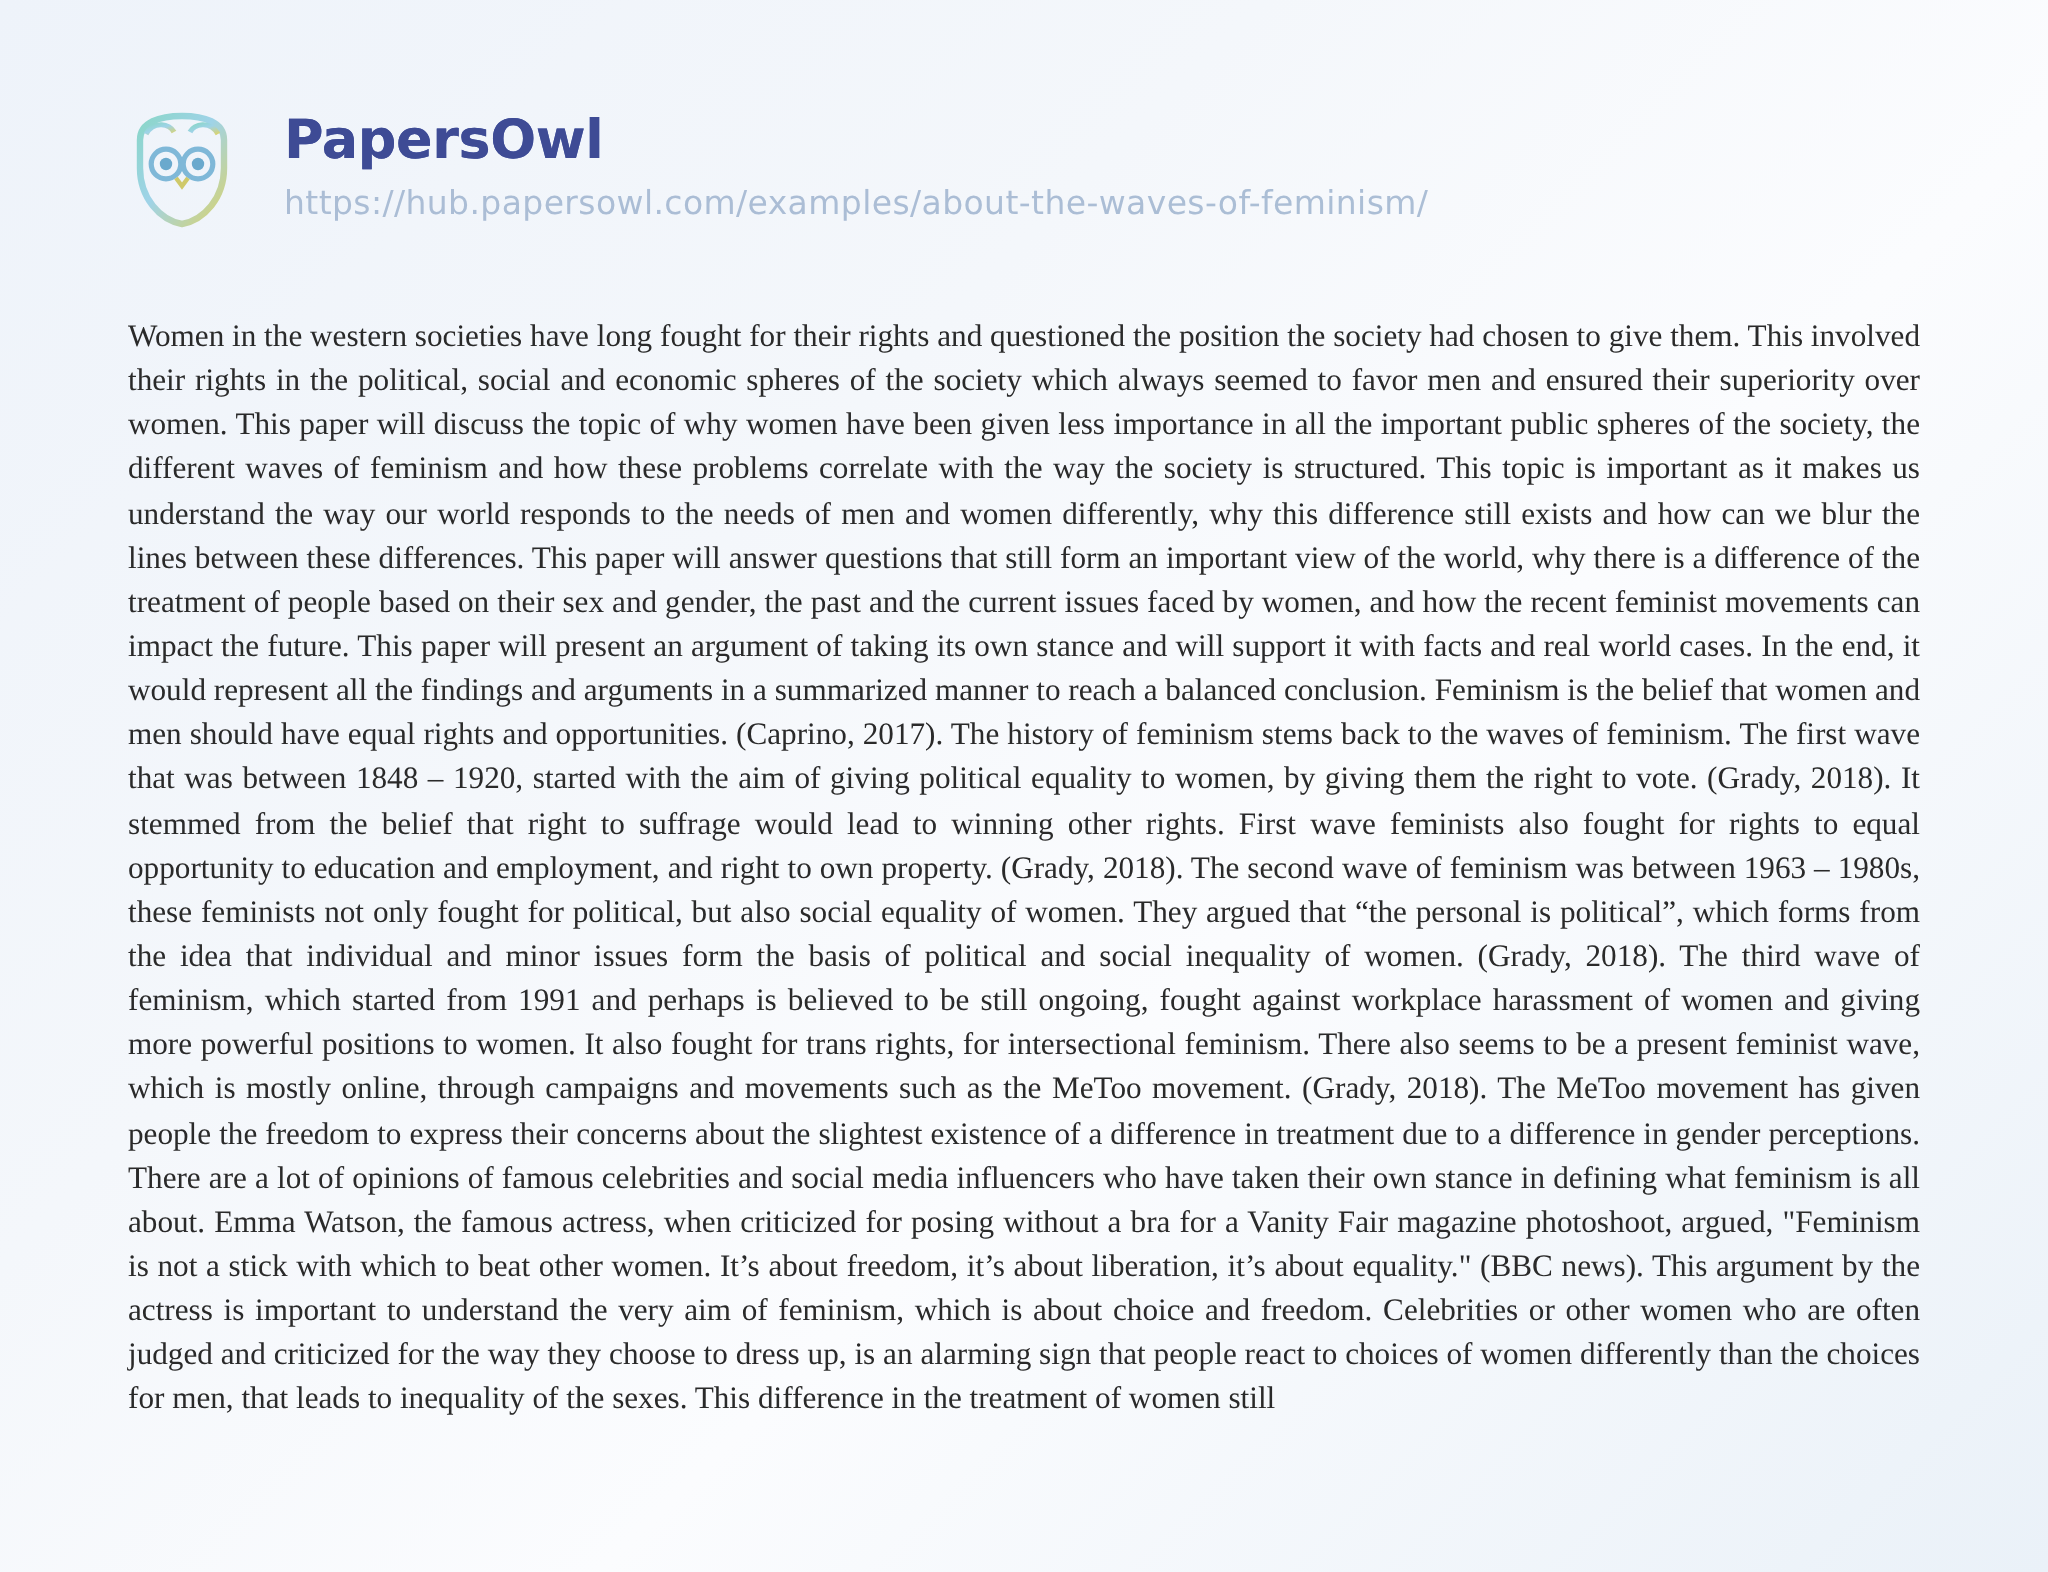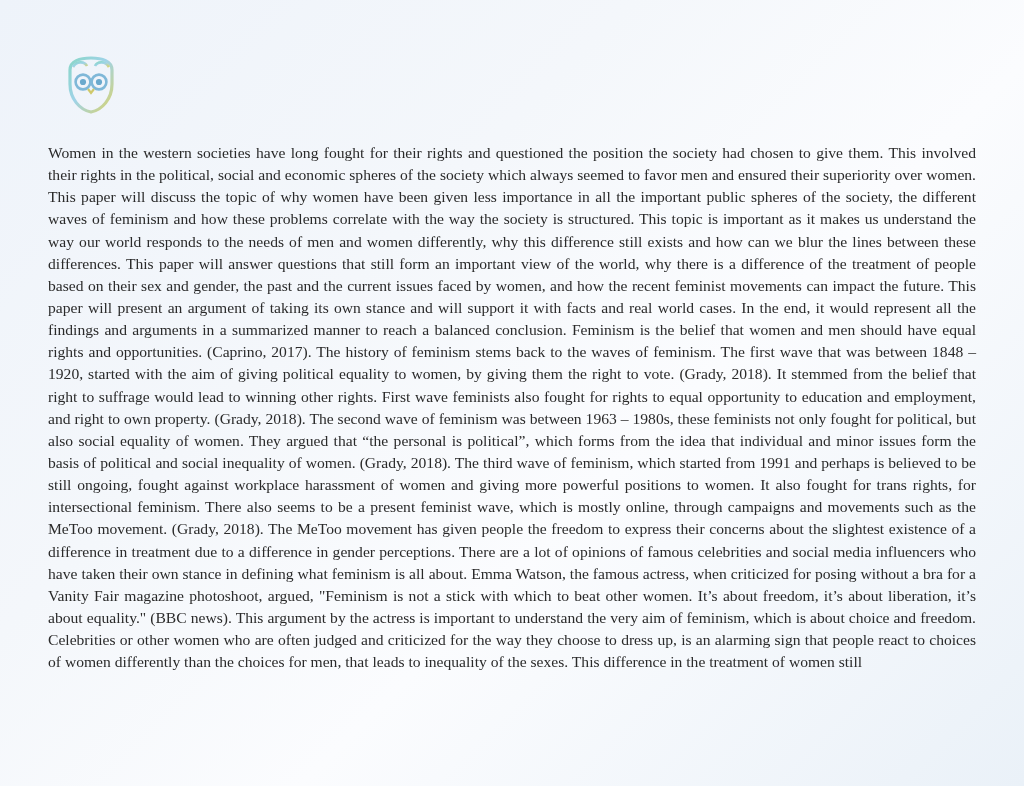--- a/index.html
+++ b/index.html
@@ -74,21 +74,21 @@
     color: #3d3d3d;
     margin: 0 0 22px 0;
     letter-spacing: -0.2px;
   }
   p.body-text {
     font-family: "Liberation Serif", serif;
     font-size: 15.6px;
     line-height: 1.42;
     color: #2a2a2a;
     text-align: justify;
-    margin: 0;
+    margin: 16px;
     hyphens: none;
   }
 </style>
 </head>
 <body>
 
 <div class="page">
 
   <div class="header">
     <div class="logo-wrap">
@@ -105,19 +105,23 @@
           <path d="M13 13 C17 6, 25 8, 27 12" fill="none" stroke="url(#owlg)" stroke-width="2.6"></path>
           <path d="M49 13 C45 6, 37 8, 35 12" fill="none" stroke="url(#owlg)" stroke-width="2.6"></path>
           <circle cx="23" cy="28" r="7.4" fill="none" stroke="#7fb8d8" stroke-width="2.6"></circle>
           <circle cx="39" cy="28" r="7.4" fill="none" stroke="#7fb8d8" stroke-width="2.6"></circle>
           <circle cx="23" cy="28" r="3.1" fill="#6aa9cd"></circle>
           <circle cx="39" cy="28" r="3.1" fill="#6aa9cd"></circle>
           <path d="M28 35 L31 39 L34 35" fill="none" stroke="#cfc96a" stroke-width="2.2"></path>
         </svg>
       </div>
     </div>
+    <div class="brand-block">
+      <div class="brand-name">PapersOwl</div>
+      <div class="brand-url">https://hub.papersowl.com/examples/about-the-waves-of-feminism/</div>
+    </div>
   </div>
 
   <div class="content">
     <p class="body-text">Women in the western societies have long fought for their rights and questioned the position the society had chosen to give them. This involved their rights in the political, social and economic spheres of the society which always seemed to favor men and ensured their superiority over women. This paper will discuss the topic of why women have been given less importance in all the important public spheres of the society, the different waves of feminism and how these problems correlate with the way the society is structured. This topic is important as it makes us understand the way our world responds to the needs of men and women differently, why this difference still exists and how can we blur the lines between these differences. This paper will answer questions that still form an important view of the world, why there is a difference of the treatment of people based on their sex and gender, the past and the current issues faced by women, and how the recent feminist movements can impact the future. This paper will present an argument of taking its own stance and will support it with facts and real world cases. In the end, it would represent all the findings and arguments in a summarized manner to reach a balanced conclusion. Feminism is the belief that women and men should have equal rights and opportunities. (Caprino, 2017). The history of feminism stems back to the waves of feminism. The first wave that was between 1848 – 1920, started with the aim of giving political equality to women, by giving them the right to vote. (Grady, 2018). It stemmed from the belief that right to suffrage would lead to winning other rights. First wave feminists also fought for rights to equal opportunity to education and employment, and right to own property. (Grady, 2018). The second wave of feminism was between 1963 – 1980s, these feminists not only fought for political, but also social equality of women. They argued that “the personal is political”, which forms from the idea that individual and minor issues form the basis of political and social inequality of women. (Grady, 2018). The third wave of feminism, which started from 1991 and perhaps is believed to be still ongoing, fought against workplace harassment of women and giving more powerful positions to women. It also fought for trans rights, for intersectional feminism. There also seems to be a present feminist wave, which is mostly online, through campaigns and movements such as the MeToo movement. (Grady, 2018). The MeToo movement has given people the freedom to express their concerns about the slightest existence of a difference in treatment due to a difference in gender perceptions. There are a lot of opinions of famous celebrities and social media influencers who have taken their own stance in defining what feminism is all about. Emma Watson, the famous actress, when criticized for posing without a bra for a Vanity Fair magazine photoshoot, argued, "Feminism is not a stick with which to beat other women. It’s about freedom, it’s about liberation, it’s about equality." (BBC news). This argument by the actress is important to understand the very aim of feminism, which is about choice and freedom. Celebrities or other women who are often judged and criticized for the way they choose to dress up, is an alarming sign that people react to choices of women differently than the choices for men, that leads to inequality of the sexes. This difference in the treatment of women still</p>
   </div>
 
 </div>
 
 </body></html>

